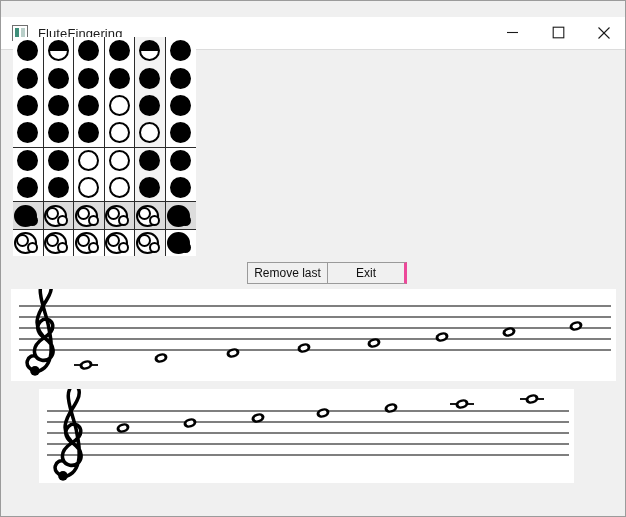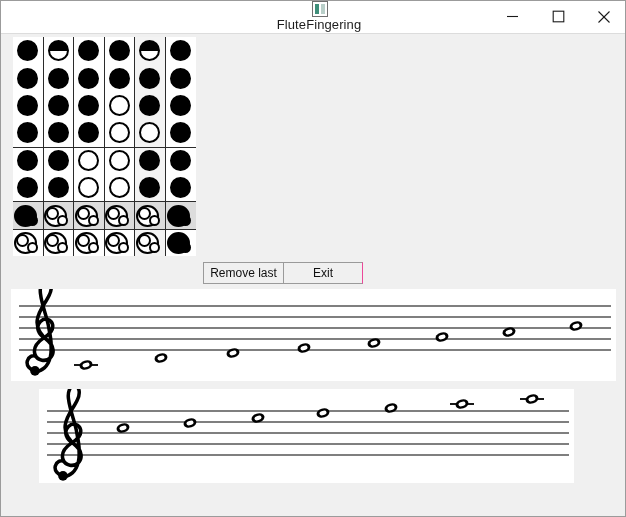--- a/index.html
+++ b/index.html
@@ -18,28 +18,27 @@
     width: 626px;
     height: 517px;
     box-sizing: border-box;
     border: 1px solid #9b9b9b;
     background: #f0f0f0;
     overflow: hidden;
   }
   
   #titlebar {
     position: absolute;
-    left: 0; top: 0;
+    left: 0; top: 16px;
     width: 626px;
     height: 32px;
     background: #ffffff;
     border-bottom: 1px solid #dcdcdc;
     display: flex;
     align-items: center;
-    flex-direction: column;
   }
   #app-icon {
     width: 16px; height: 16px;
     margin-left: 11px;
     box-sizing: border-box;
     border: 1px solid #6f6f6f;
     background: #ffffff;
     position: relative;
   }
   #app-icon::before {
@@ -168,22 +167,22 @@
     border-right: none;
     font-family: "Liberation Sans", sans-serif;
     font-size: 12px;
     color: #101010;
     display: flex;
     align-items: center;
     justify-content: center;
     padding: 0;
     cursor: default;
   }
-  .btn:last-child { border-right: 1px solid #ec4899; }
-  #btn-remove-last { width: 80px; }
+  .btn:last-child { border-right: 3px solid #ec4899; }
+  #btn-remove-last { width: 80px; margin-left: 44px; }
   #btn-clear { width: 80px; }
   #btn-exit { width: 80px; }
 
   
   .staff-panel {
     position: absolute;
     background: #ffffff;
   }
   #staff-panel-1 {
     left: 10px;

